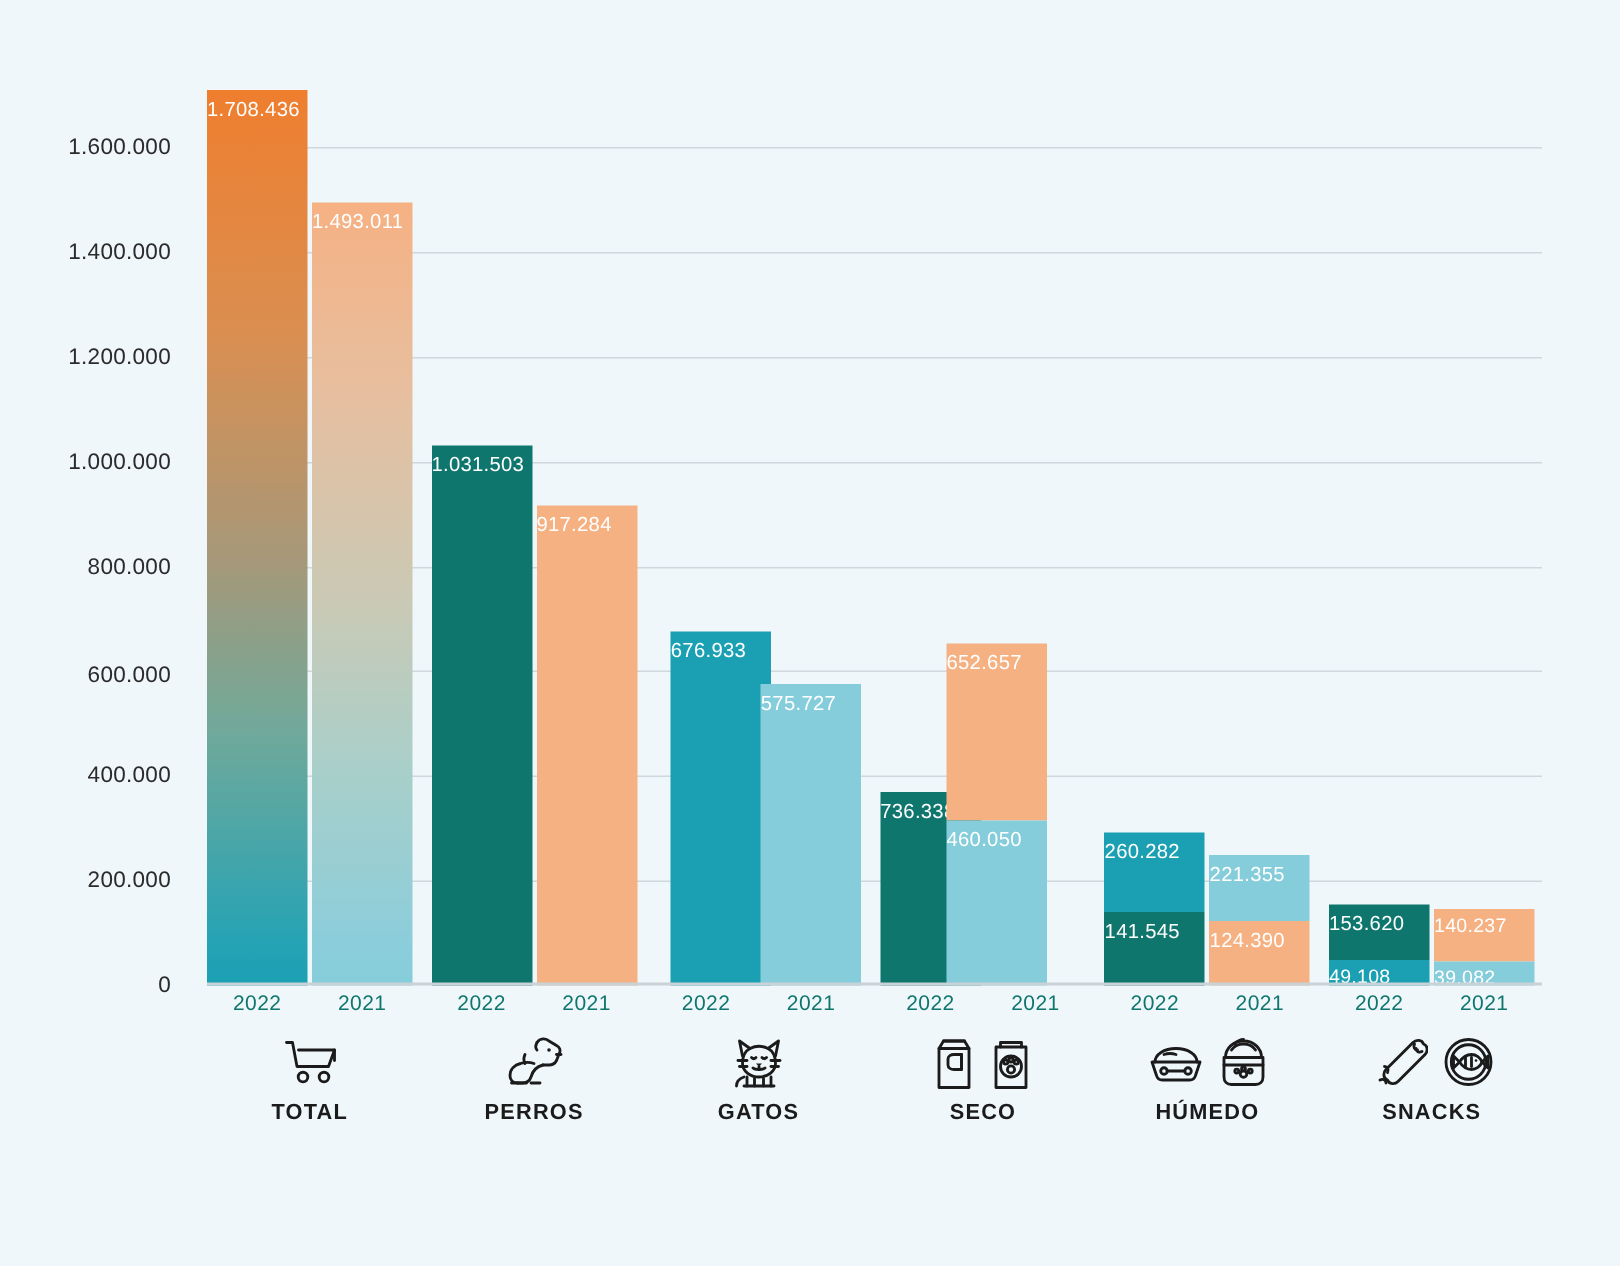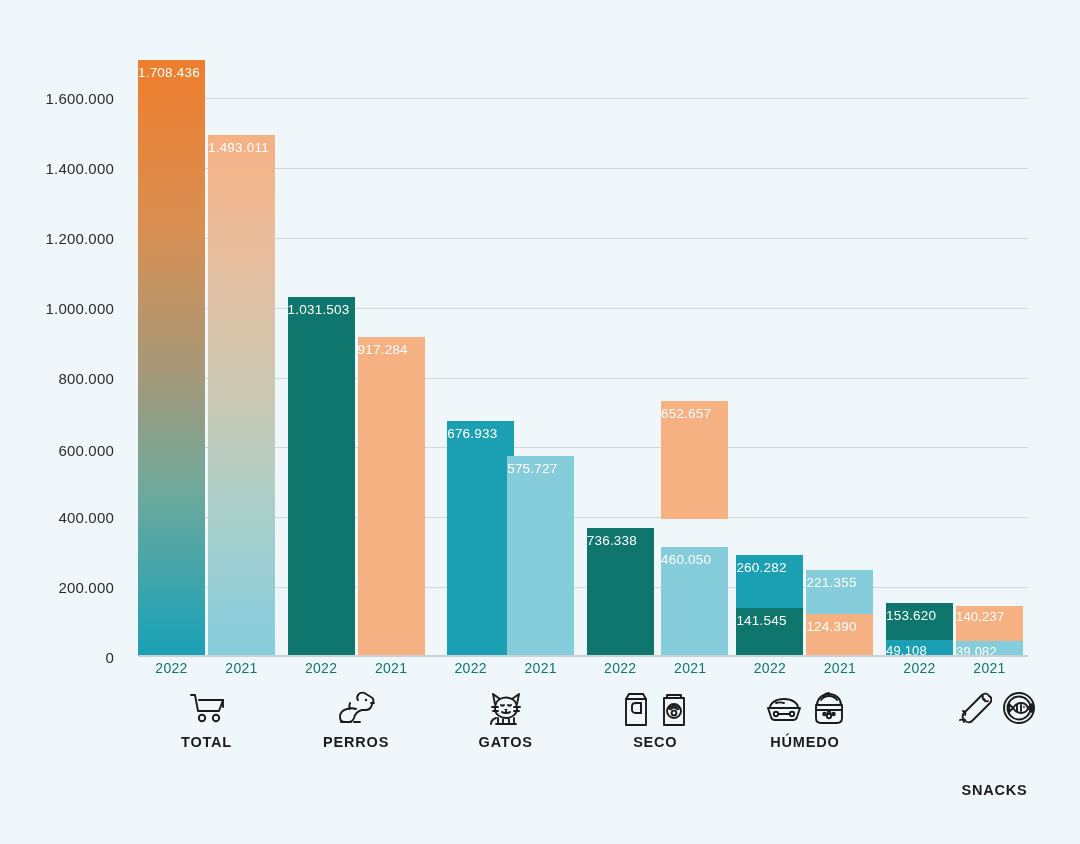--- a/index.html
+++ b/index.html
@@ -142,21 +142,21 @@
         <div class="bar-col" style="left: 369.2px; width: 67px;">
           <div class="seg c-teal-l" style="height: 201.145px;">
             <span class="val">575.727</span>
           </div>
         </div>
         <div class="bar-col" style="left: 448.8px; width: 67px;">
           <div class="seg c-orange" style="height: 128.848px;">
             <span class="val">736.338</span>
           </div>
         </div>
-        <div class="bar-col" style="left: 523px; width: 67px; gap: 28px;">
+        <div class="bar-col" style="left: 493px; width: 67px;">
           <div class="seg c-orange-l" style="height: 117.868px;">
             <span class="val">652.657</span>
           </div>
           <div class="seg c-teal-l" style="height: 110.154px;">
             <span class="val">460.050</span>
           </div>
         </div>
         <div class="bar-col" style="left: 598.4px; width: 67px;">
           <div class="seg c-teal" style="height: 52.5652px;">
             <span class="val">260.282</span>
@@ -327,21 +327,21 @@
                 <circle cx="17" cy="24.6" r="1.3"></circle>
                 <circle cx="21.5" cy="26" r="1.3"></circle>
       <path d="M9 12c2-3 5-4 8-4s6 1 8 4"></path>
       <path d="M11 8c2-2 4-3 6-3"></path>
               </g>
             </svg>
           </span>
         </div>
         <div class="cat-label">HÚMEDO</div>
       </div>
-      <div class="cat" style="left: 788px; width: 137px; gap: 48px;">
+      <div class="cat" style="left: 748px; width: 137px;">
         <div class="cat-icons">
           <span>
             <svg width="40" height="38" viewBox="0 0 40 38">
               <g stroke="#1b1b1b" fill="none" stroke-width="1.9" stroke-linecap="round" stroke-linejoin="round">
       <path d="M30 6c2-2 6-2 7 1 3 1 3 5 1 7l-18 18c-2 2-6 2-7-1-3-1-3-5-1-7z"></path>
       <path d="M31 7c-1 2 0 4 2 4"></path>
                 <path d="M36 12c-2 1-4 0-4-2"></path>
       <path d="M13 26c1-2 0-4-2-4"></path>
                 <path d="M8 31c2-1 4 0 4 2"></path>
               </g>

